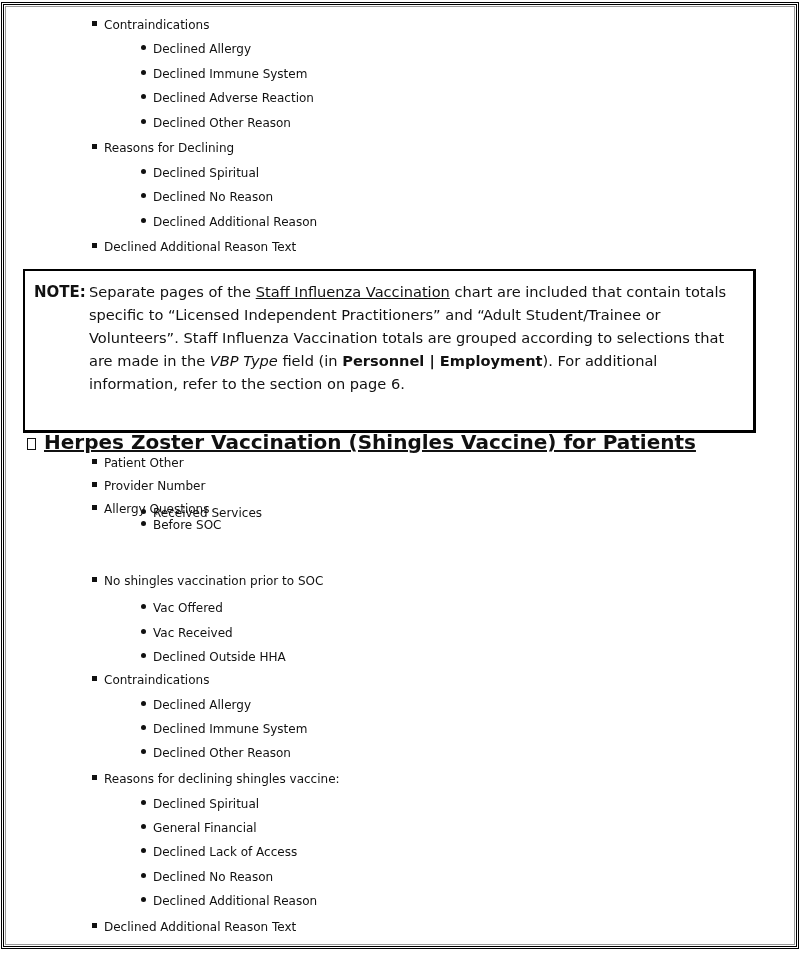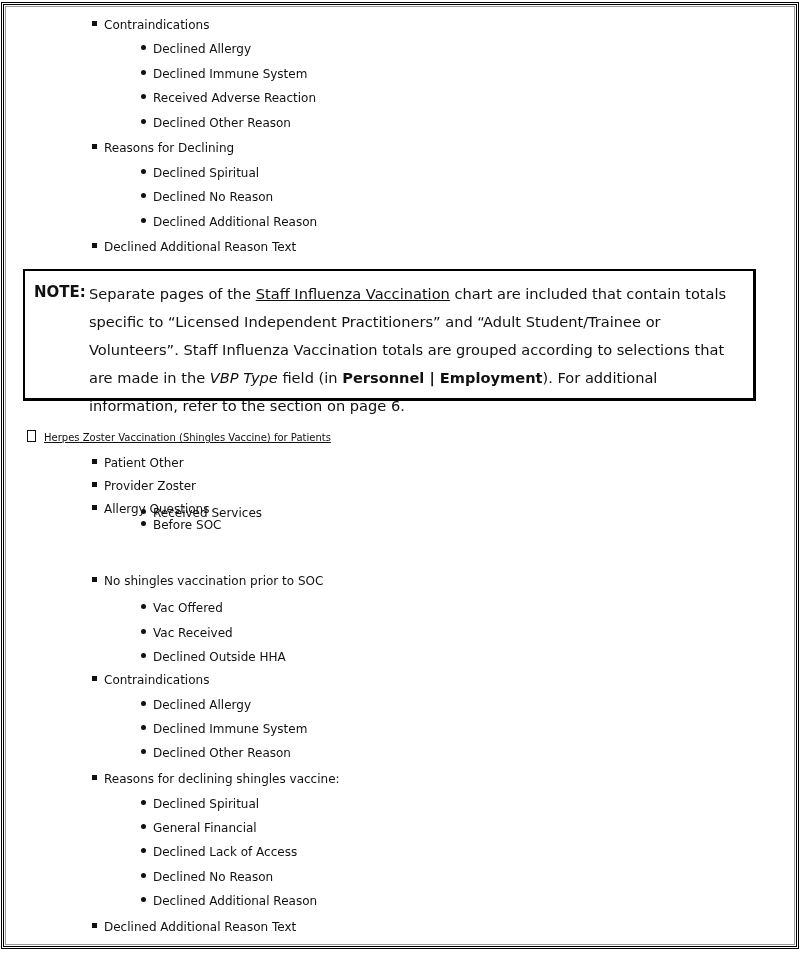--- a/index.html
+++ b/index.html
@@ -7,56 +7,56 @@
          font-family:"DejaVu Sans", sans-serif; color:#111; }
   .frame { position:absolute; left:1px; top:2px; width:798px; height:947px;
            border:3px double #000; box-sizing:border-box; }
   .frame::after { content:""; position:absolute; inset:1px; border:1px solid #999; pointer-events:none; }
   .content { position:absolute; left:0; top:0; width:804px; }
   .l1, .l2 { position:absolute; font-size:12px; white-space:nowrap; line-height:18px; }
   .l1 { left:92px; }
   .l2 { left:141px; }
   .l1 .b { display:inline-block; width:5px; height:5px; background:#111; margin-right:7px; vertical-align:3px; }
   .l2 .b { display:inline-block; width:5px; height:5px; border-radius:50%; background:#111; margin-right:7px; vertical-align:3px; }
-  .note { position:absolute; left:23px; top:269px; width:733px; height:132px; box-sizing:border-box;
+  .note { position:absolute; left:23px; top:269px; width:733px; height:164px; box-sizing:border-box;
           border:2px solid #000; border-right-width:3px; border-bottom-width:3px; }
   .note-label { position:absolute; left:9px; top:12px; font-weight:bold; font-size:15px; }
-  .note-body { position:absolute; left:64px; top:9px; width:660px; font-size:14.6px; line-height:28px; }
+  .note-body { position:absolute; left:64px; top:9px; width:660px; font-size:14.6px; line-height:23px; }
   .note-body u { text-decoration:underline; }
-  .heading { position:absolute; left:27px; top:430px; font-size:10px; white-space:nowrap; }
+  .heading { position:absolute; left:27px; top:430px; font-size:20px; white-space:nowrap;font-weight:bold; }
   .heading .box { display:inline-block; width:7px; height:10px; border:1.5px solid #111; margin-right:8px; vertical-align:-1px; }
   .heading .t { text-decoration:underline; }
 </style>
 </head>
 <body>
 
 <div class="frame"></div>
 
 <div class="content">
 
   <div class="l1" style="top:16px"><span class="b"></span><span>Contraindications</span></div>
   <div class="l2" style="top:40px"><span class="b"></span><span>Declined Allergy</span></div>
   <div class="l2" style="top:65px"><span class="b"></span><span>Declined Immune System</span></div>
-  <div class="l2" style="top:89px"><span class="b"></span><span>Received Adverse Reaction</span></div>
+  <div class="l2" style="top:89px"><span class="b"></span><span>Declined Adverse Reaction</span></div>
   <div class="l2" style="top:114px"><span class="b"></span><span>Declined Other Reason</span></div>
   <div class="l1" style="top:139px"><span class="b"></span><span>Reasons for Declining</span></div>
   <div class="l2" style="top:164px"><span class="b"></span><span>Declined Spiritual</span></div>
   <div class="l2" style="top:188px"><span class="b"></span><span>Declined No Reason</span></div>
   <div class="l2" style="top:213px"><span class="b"></span><span>Declined Additional Reason</span></div>
   <div class="l1" style="top:238px"><span class="b"></span><span>Declined Additional Reason Text</span></div>
 
   <div class="note">
     <div class="note-label">NOTE:</div>
     <div class="note-body"><span>Separate pages of the </span><u>Staff Influenza Vaccination</u><span> chart are included that contain totals specific to “Licensed Independent Practitioners” and “Adult Student/Trainee or Volunteers”. Staff Influenza Vaccination totals are grouped according to selections that are made in the </span><i>VBP Type</i><span>  field (in </span><b>Personnel | Employment</b><span>). For additional information, refer to the section on page 6.</span></div>
   </div>
 
   <div class="heading"><span class="box"></span><span class="t">Herpes Zoster Vaccination (Shingles Vaccine) for Patients</span></div>
 
   <div class="l1" style="top:454px"><span class="b"></span><span>Patient Other</span></div>
-  <div class="l1" style="top:477px"><span class="b"></span><span>Provider Zoster</span></div>
+  <div class="l1" style="top:477px"><span class="b"></span><span>Provider Number</span></div>
   <div class="l1" style="top:500px"><span class="b"></span><span>Allergy Questions</span></div>
   <div class="l2" style="top:504px"><span class="b"></span><span>Received Services</span></div>
   <div class="l2" style="top:516px"><span class="b"></span><span>Before SOC</span></div>
   <div class="l1" style="top:572px"><span class="b"></span><span>No shingles vaccination prior to SOC</span></div>
   <div class="l2" style="top:599px"><span class="b"></span><span>Vac Offered</span></div>
   <div class="l2" style="top:624px"><span class="b"></span><span>Vac Received</span></div>
   <div class="l2" style="top:648px"><span class="b"></span><span>Declined Outside HHA</span></div>
   <div class="l1" style="top:671px"><span class="b"></span><span>Contraindications</span></div>
   <div class="l2" style="top:696px"><span class="b"></span><span>Declined Allergy</span></div>
   <div class="l2" style="top:720px"><span class="b"></span><span>Declined Immune System</span></div>

